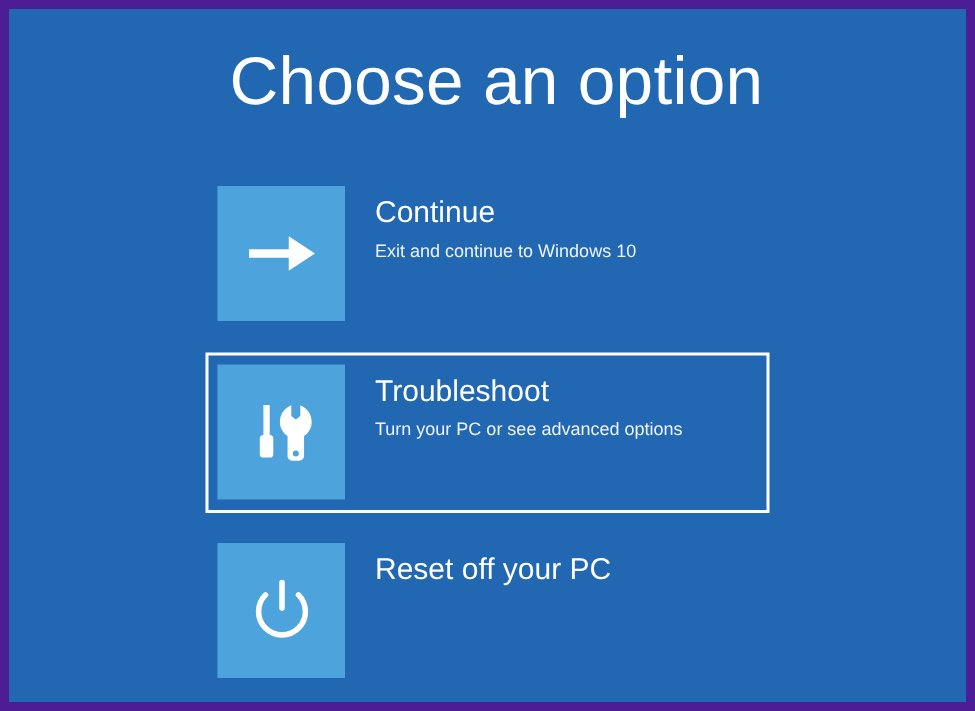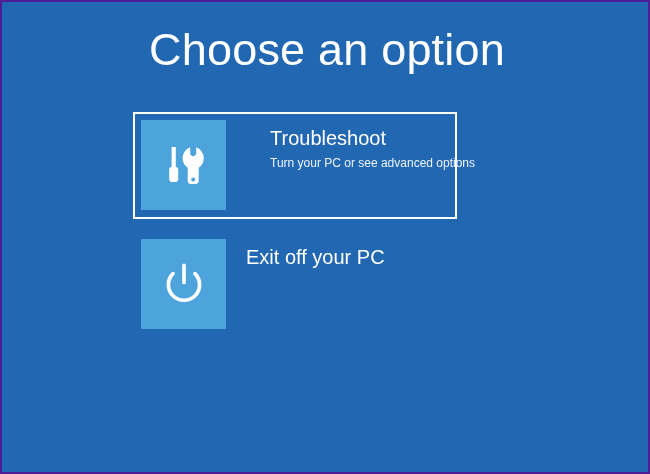--- a/index.html
+++ b/index.html
@@ -14,21 +14,21 @@
     overflow: hidden;
     font-family: "Liberation Sans", sans-serif;
   }
 
   #recovery-screen {
     position: relative;
     box-sizing: border-box;
     width: 650px;
     height: 474px;
     background: #2167b2;
-    border: 2px solid #4c1d95;
+    border: 6px solid #4c1d95;
     overflow: hidden;
   }
 
   
   #page-title {
     position: absolute;
     left: 0;
     top: 22px;
     width: 650px;
     text-align: center;
@@ -52,22 +52,21 @@
     position: relative;
     box-sizing: border-box;
     display: flex;
     align-items: flex-start;
     padding: 6px 6px 7px 6px;
     border: 2px solid transparent;
     margin-bottom: 12px;
   }
   .option-row.focused {
     border-color: #ffffff;
-    width: 324px;
-    gap: 24px;
+    width: 376px;
   }
 
   .option-tile {
     flex: 0 0 auto;
     width: 85px;
     height: 90px;
     background: #4da3dc;
     display: flex;
     align-items: center;
     justify-content: center;
@@ -100,20 +99,33 @@
 </style>
 </head>
 <body>
 
 <div id="recovery-screen">
 
   <div id="page-title">Choose an option</div>
 
   <div id="options-list">
 
+    <div class="option-row">
+      <div class="option-tile">
+        <span>
+          <svg class="icon-svg" width="48" height="40" viewBox="0 0 48 40" aria-hidden="true">
+            <path d="M2 17.2 H28.5 V8.5 L46 20 L28.5 31.5 V22.8 H2 Z" fill="#ffffff"></path>
+          </svg>
+        </span>
+      </div>
+      <div class="option-text">
+        <div class="option-heading">Continue</div>
+        <div class="option-sub">Exit and continue to Windows 10</div>
+      </div>
+    </div>
 
     <div class="option-row focused">
       <div class="option-tile">
         <span>
           <svg class="icon-svg" width="46" height="46" viewBox="0 0 46 46" aria-hidden="true">
 
             <rect x="10.6" y="5" width="4.2" height="20" fill="#ffffff"></rect>
             <rect x="8.2" y="25" width="9" height="15" rx="2.4" fill="#ffffff"></rect>
 
             <path d="M35.2 5.2 L35.2 12.4 L32.2 14.6 L29.2 12.4 L29.2 5.2
@@ -139,18 +151,18 @@
     <div class="option-row">
       <div class="option-tile">
         <span>
           <svg class="icon-svg" width="46" height="46" viewBox="0 0 46 46" aria-hidden="true">
             <path d="M12.0 12.6 A15.6 15.6 0 1 0 34.0 12.6" fill="none" stroke="#ffffff" stroke-width="3.7" stroke-linecap="round"></path>
             <line x1="23" y1="4.4" x2="23" y2="21.4" stroke="#ffffff" stroke-width="3.7" stroke-linecap="round"></line>
           </svg>
         </span>
       </div>
       <div class="option-text">
-        <div class="option-heading">Exit off your PC</div>
+        <div class="option-heading">Reset off your PC</div>
       </div>
     </div>
 
   </div>
 </div>
 
 </body></html>

